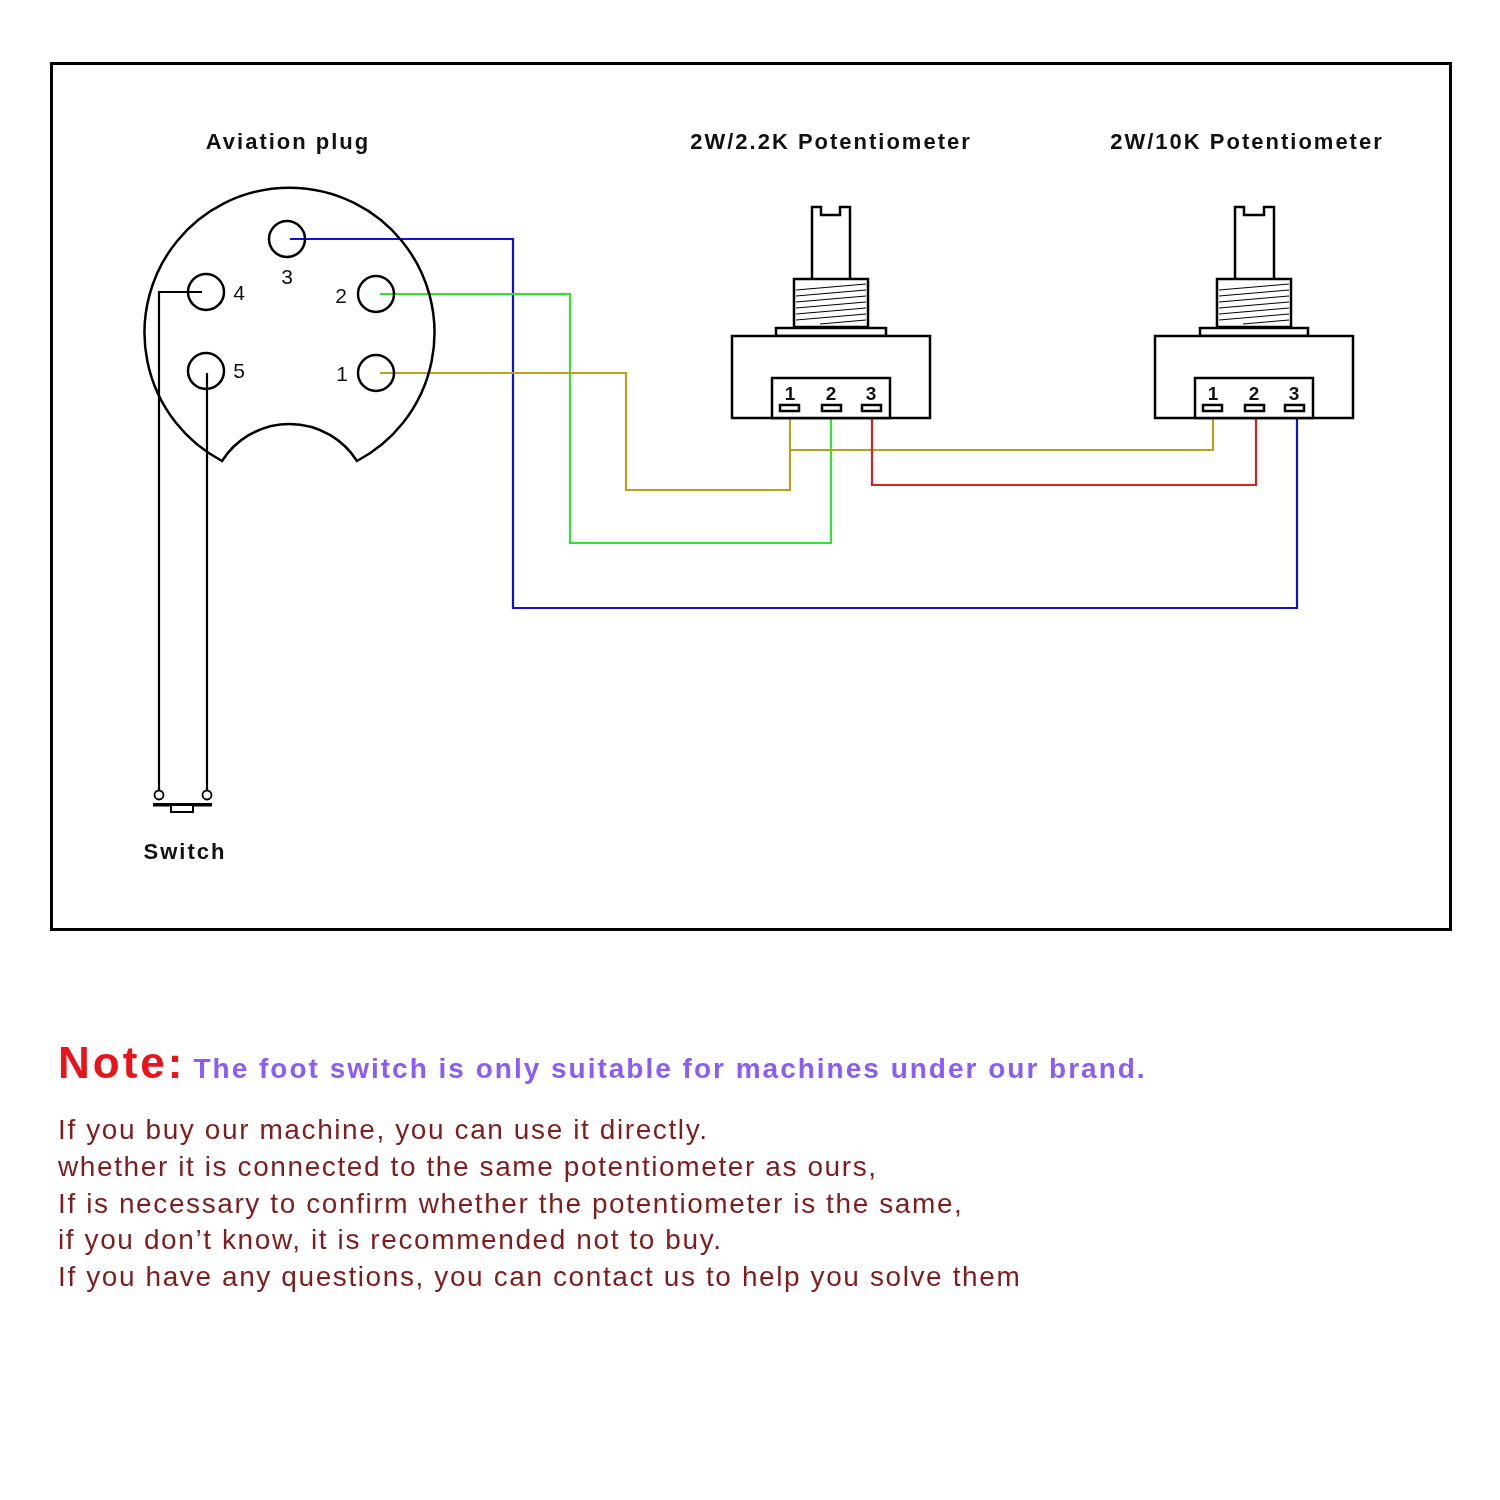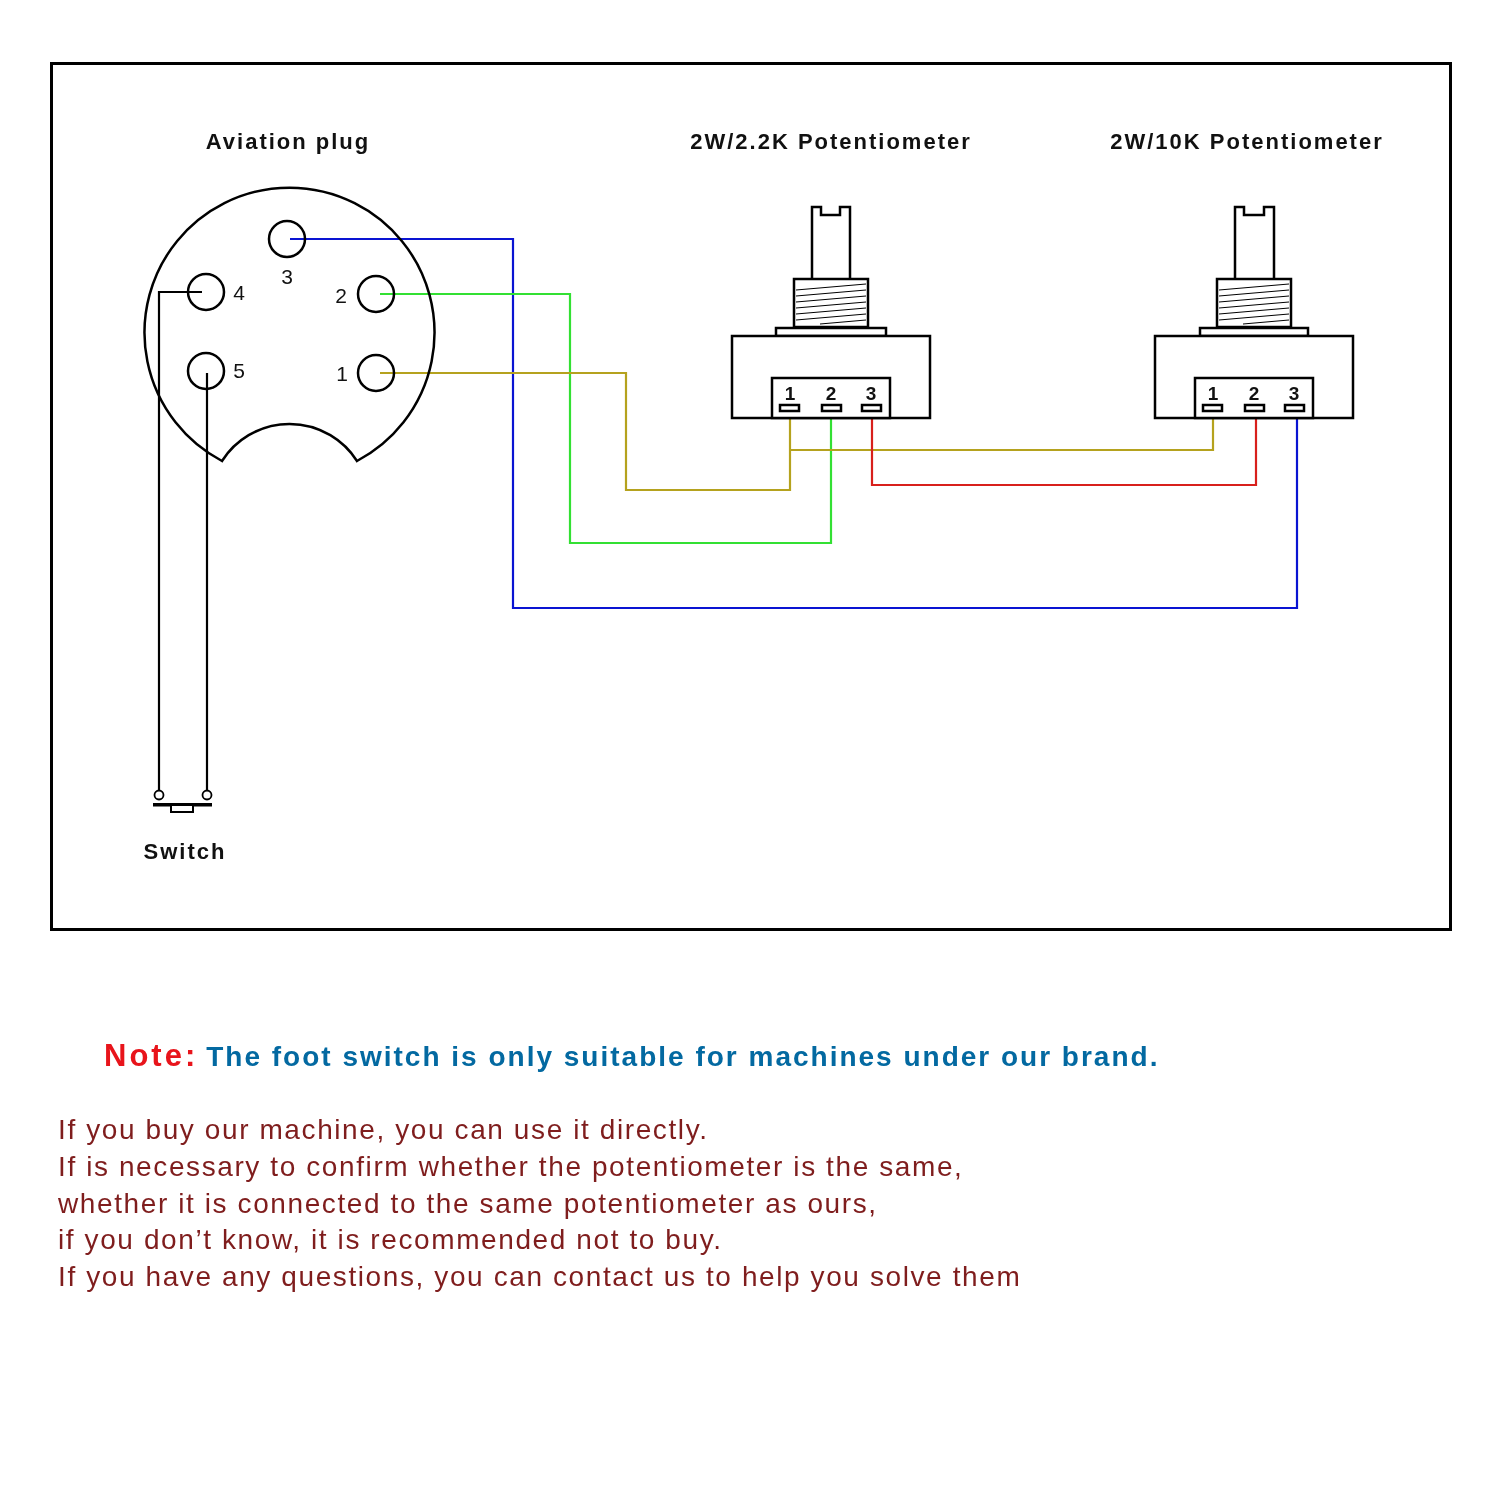--- a/index.html
+++ b/index.html
@@ -2,22 +2,22 @@
 <html><head>
 <meta charset="utf-8">
 <style>
   html, body { margin: 0; padding: 0; background: #ffffff; }
   body { width: 1500px; height: 1500px; position: relative; overflow: hidden; font-family: "Liberation Sans", sans-serif; }
   #diagram { position: absolute; left: 0; top: 0; width: 1500px; height: 960px; }
   .lbl { font-family: "Liberation Sans", sans-serif; font-weight: bold; font-size: 22px; letter-spacing: 2px; fill: #111; }
   .pin-num { font-family: "Liberation Sans", sans-serif; font-size: 21px; fill: #111; }
   .pot-num { font-family: "Liberation Sans", sans-serif; font-weight: bold; font-size: 19px; fill: #111; }
   .note { position: absolute; left: 58px; top: 1038px; width: 1430px; white-space: nowrap; }
-  .note-label { color: #e8141b; font-weight: bold; font-size: 31px; letter-spacing: 3px; margin-left: 46px; }
-  .note-text { font-weight: bold; font-size: 28px; letter-spacing: 2px; color: #0369a1; margin-left: 8px; }
+  .note-label { color: #e8141b; font-weight: bold; font-size: 44px; letter-spacing: 3px; }
+  .note-text { font-weight: bold; font-size: 28px; letter-spacing: 2px; color: #8b5cf6; margin-left: 8px; }
   .body-lines { position: absolute; left: 58px; top: 1112px; width: 1440px; }
   .body-line { font-size: 28px; line-height: 36.8px; letter-spacing: 1.6px; color: #7f1d1d; white-space: nowrap; }
 </style>
 </head>
 <body>
 
 <svg id="diagram" width="1500" height="960" viewBox="0 0 1500 960" xmlns="http://www.w3.org/2000/svg">
 
   <rect x="51.5" y="63.5" width="1399" height="866" fill="none" stroke="#000" stroke-width="3"></rect>
 
@@ -103,17 +103,17 @@
   </g>
   <text class="lbl" x="185" y="859" text-anchor="middle">Switch</text>
 </svg>
 
 <div class="note">
   <span class="note-label" style="color: rgb(232, 20, 27);">Note:</span><span class="note-text">The foot switch is only suitable for machines under our brand.</span>
 </div>
 
 <div class="body-lines">
   <div class="body-line">If you buy our machine, you can use it directly.</div>
+  <div class="body-line">whether it is connected to the same potentiometer as ours,</div>
   <div class="body-line">If is necessary to confirm whether the potentiometer is the same,</div>
-  <div class="body-line">whether it is connected to the same potentiometer as ours,</div>
   <div class="body-line">if you don’t know, it is recommended not to buy.</div>
   <div class="body-line">If you have any questions, you can contact us to help you solve them</div>
 </div>
 
 </body></html>

